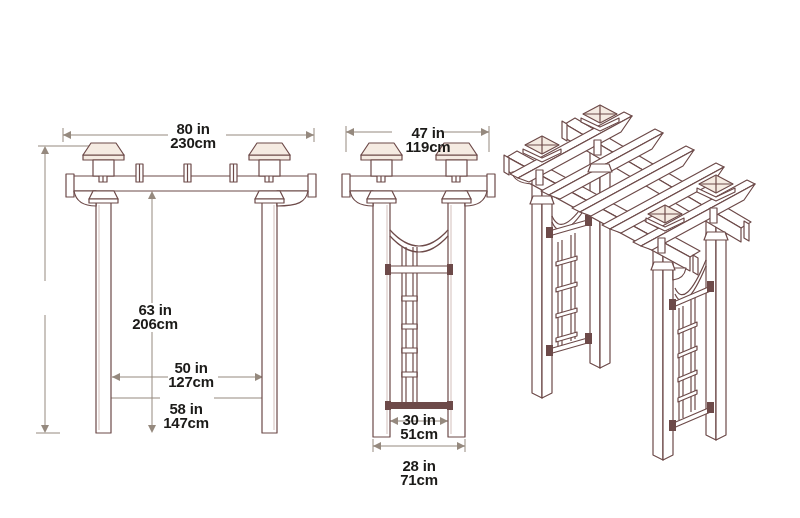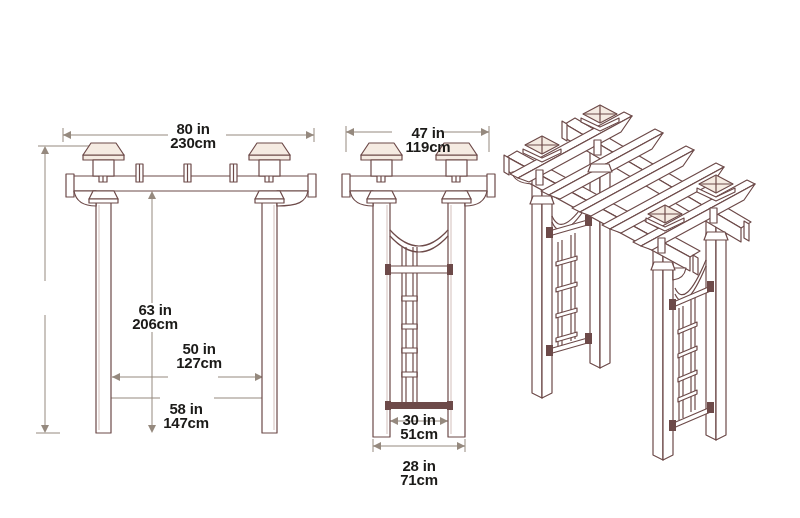--- a/index.html
+++ b/index.html
@@ -313,21 +313,21 @@
   </svg>
 
   <div class="dimlabel" style="left:151px; top:122px; width:84px;">
     <span>80 in</span>
     <span>230cm</span>
   </div>
   <div class="dimlabel" style="left:126px; top:303px; width:58px;">
     <span>63 in</span>
     <span>206cm</span>
   </div>
-  <div class="dimlabel" style="left:162px; top:342px; width:58px;margin-left:8px;">
+  <div class="dimlabel" style="left:162px; top:361px; width:58px;">
     <span>50 in</span>
     <span>127cm</span>
   </div>
   <div class="dimlabel" style="left:157px; top:402px; width:58px;text-align:center;">
     <span>58 in</span>
     <span>147cm</span>
   </div>
   <div class="dimlabel" style="left:389px; top:126px; width:56px;margin-left:11px;">
     <span>47 in</span>
     <span>119cm</span>

